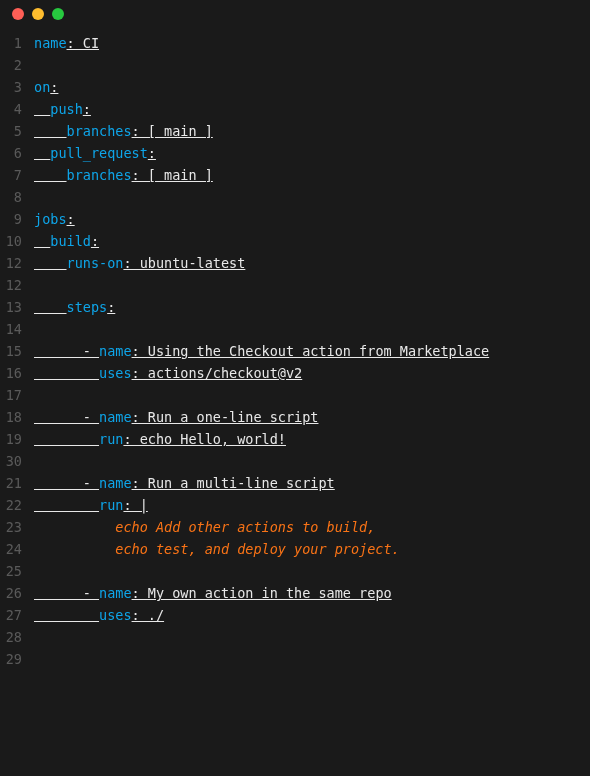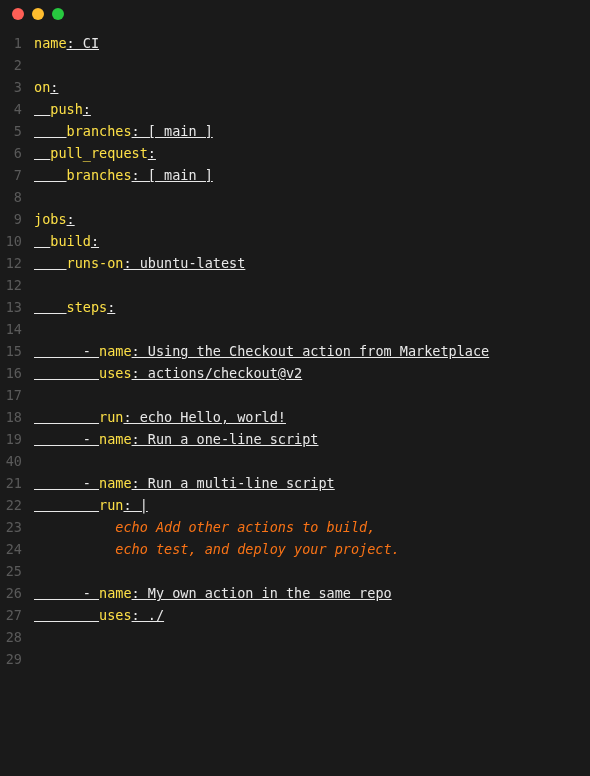--- a/index.html
+++ b/index.html
@@ -50,21 +50,21 @@
   .code {
     flex: 1;
     color: #e8e8e8;
     padding-left: 4px;
   }
   .line {
     height: 22px;
     line-height: 22px;
     white-space: pre;
   }
-  .key { color: #fde047; }
+  .key { color: #0ea5e9; }
   .val { color: #e8e8e8; text-decoration: underline; }
   .comment { color: #f97316; font-style: italic; }
 </style>
 </head>
 <body>
 
 <div class="window">
   <div class="titlebar">
     <div class="dot dot-red"></div>
     <div class="dot dot-yellow"></div>
@@ -84,21 +84,21 @@
         <div class="line">10</div>
         <div class="line">12</div>
         <div class="line">12</div>
         <div class="line">13</div>
         <div class="line">14</div>
         <div class="line">15</div>
         <div class="line">16</div>
         <div class="line">17</div>
         <div class="line">18</div>
         <div class="line">19</div>
-        <div class="line">40</div>
+        <div class="line">30</div>
         <div class="line">21</div>
         <div class="line">22</div>
         <div class="line">23</div>
         <div class="line">24</div>
         <div class="line">25</div>
         <div class="line">26</div>
         <div class="line">27</div>
         <div class="line">28</div>
         <div class="line">29</div>
       </div>
@@ -113,22 +113,22 @@
         <div class="line"></div>
         <div class="line"><span class="key">jobs</span><span class="val">:</span></div>
         <div class="line"><span class="val">  </span><span class="key">build</span><span class="val">:</span></div>
         <div class="line"><span class="val">    </span><span class="key">runs-on</span><span class="val">: ubuntu-latest</span></div>
         <div class="line"></div>
         <div class="line"><span class="val">    </span><span class="key">steps</span><span class="val">:</span></div>
         <div class="line"></div>
         <div class="line"><span class="val">      - </span><span class="key">name</span><span class="val">: Using the Checkout action from Marketplace</span></div>
         <div class="line"><span class="val">        </span><span class="key">uses</span><span class="val">: actions/checkout@v2</span></div>
         <div class="line"></div>
+        <div class="line"><span class="val">      - </span><span class="key">name</span><span class="val">: Run a one-line script</span></div>
         <div class="line"><span class="val">        </span><span class="key">run</span><span class="val">: echo Hello, world!</span></div>
-        <div class="line"><span class="val">      - </span><span class="key">name</span><span class="val">: Run a one-line script</span></div>
         <div class="line"></div>
         <div class="line"><span class="val">      - </span><span class="key">name</span><span class="val">: Run a multi-line script</span></div>
         <div class="line"><span class="val">        </span><span class="key">run</span><span class="val">: |</span></div>
         <div class="line"><span class="comment">          echo Add other actions to build,</span></div>
         <div class="line"><span class="comment">          echo test, and deploy your project.</span></div>
         <div class="line"></div>
         <div class="line"><span class="val">      - </span><span class="key">name</span><span class="val">: My own action in the same repo</span></div>
         <div class="line"><span class="val">        </span><span class="key">uses</span><span class="val">: ./</span></div>
         <div class="line"></div>
       </div>

